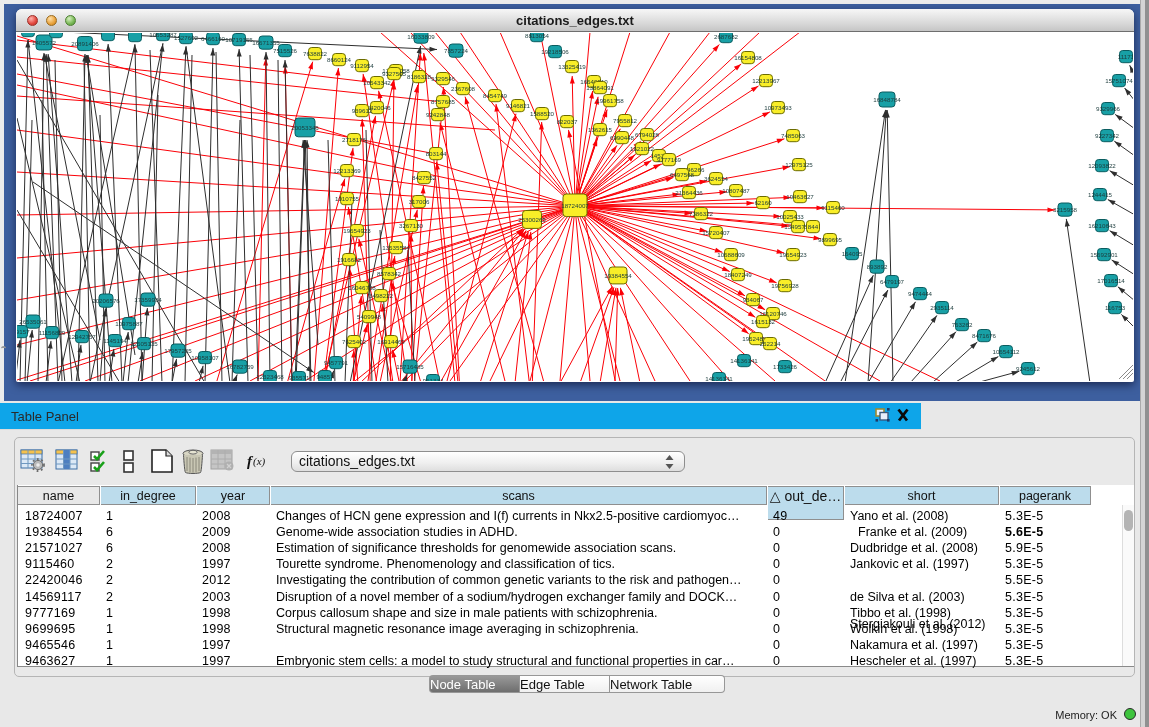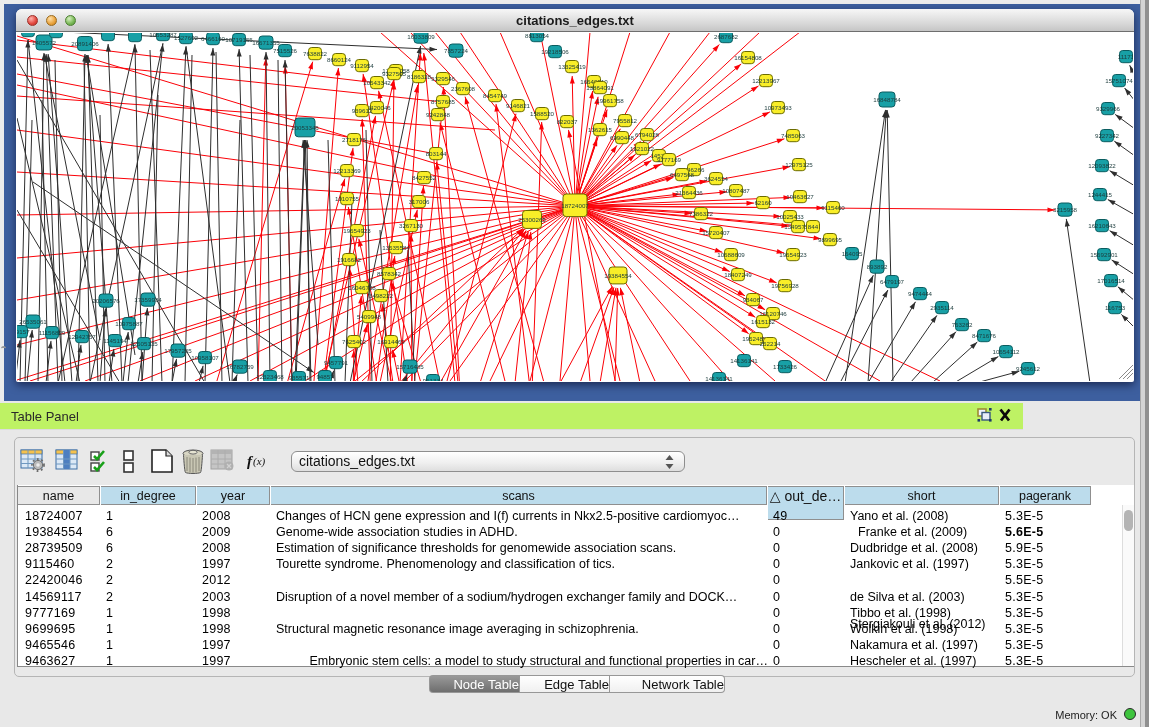--- a/index.html
+++ b/index.html
@@ -1,27 +1,27 @@
 <!DOCTYPE html>
 <html><head><meta charset="utf-8"><style>
 *{margin:0;padding:0;box-sizing:border-box}
 body{width:1149px;height:727px;font-family:"Liberation Sans",sans-serif;background:#ececec;position:relative;overflow:hidden}
 #desk{position:absolute;left:4px;top:4px;width:1141px;height:397px;background:#3d5f9f}
 #win{position:absolute;left:16px;top:9px;width:1118px;height:373px;border-radius:6px 6px 2px 2px;box-shadow:0 3px 8px rgba(0,0,25,.55);background:#fff}
 #tbar{position:absolute;left:0;top:0;width:100%;height:23px;border-radius:6px 6px 0 0;background:linear-gradient(#f7f7f7,#d6d6d6 70%,#c5c5c5);border-bottom:1px solid #6e6e6e;text-align:center;font-size:13px;font-weight:bold;line-height:23px;color:#1a1a1a}
 .tl{position:absolute;top:6px;width:11px;height:11px;border-radius:50%}
 #cv{position:absolute;left:1px;top:24px;width:1116px;height:348px;background:#fff;overflow:hidden}
 #panel{position:absolute;left:0;top:401px;width:1149px;height:326px;background:#e8e8e8}
-#phead{position:absolute;left:0;top:2px;width:1023px;height:27px;background:#bef264;border-bottom:1px solid #dcdcdc;font-size:13px;color:#2a2a2a;line-height:27px}
+#phead{position:absolute;left:0;top:2px;width:921px;height:27px;background:#0ea5e9;border-bottom:1px solid #dcdcdc;font-size:13px;color:#2a2a2a;line-height:27px}
 #box{position:absolute;left:14px;top:36px;width:1121px;height:240px;border:1px solid #b5b5b5;border-radius:5px;background:#e9e9e9}
 #drop{position:absolute;left:291px;top:451px;width:394px;height:21px;border:1px solid #8e8e8e;border-radius:6px;background:linear-gradient(#fff,#f0f0f0 55%,#dedede);font-size:14px;line-height:18px;color:#111;padding-left:7px}
 #tablebg{position:absolute;left:17px;top:485px;width:1117px;height:182px;border-bottom:1px solid #8a8a8a;background:#fff;border-left:1px solid #888}
 #sb{position:absolute;left:1122px;top:505px;width:12px;height:161px;background:#fafafa;border-left:1px solid #ddd}
 #thumb{position:absolute;left:1123.5px;top:510px;width:9px;height:21px;background:#b4b4b4;border-radius:5px}
-.tab{position:absolute;top:675px;height:18px;font-size:13px;line-height:18px;text-align:right;border:1px solid #979797}
+.tab{position:absolute;top:675px;height:18px;font-size:13px;line-height:18px;text-align:left;border:1px solid #979797}
 #mem{position:absolute;left:0;top:703px;width:1149px;height:24px;font-size:11px;color:#222}
 #redge{position:absolute;right:0;top:0;width:9px;height:727px;background:#d4d4d4;border-left:1px solid #aaa}
 #redge i{position:absolute;right:0;width:4px;height:727px;background:#909090;display:block}
 </style></head><body>
 <div id="desk"></div>
 <div id="win">
  <div id="tbar">citations_edges.txt
   <span class="tl" style="left:11px;background:radial-gradient(circle at 35% 30%,#ffb3ad,#e2463d 60%,#b1352e);border:1px solid #9d2f28"></span>
   <span class="tl" style="left:30px;background:radial-gradient(circle at 35% 30%,#ffe0a8,#e9a23b 60%,#c07c20);border:1px solid #9a6a1c"></span>
   <span class="tl" style="left:49px;background:radial-gradient(circle at 35% 30%,#d6f0c0,#78b755 60%,#55933a);border:1px solid #4c7f32"></span>
@@ -769,58 +769,60 @@
 <div style="position:absolute;left:18px;top:524.1px;width:1104px;height:16.1px;font-size:12.5px;line-height:16.1px;color:#000">
     <div style="position:absolute;left:7px;top:0;width:76px;overflow:hidden;white-space:nowrap;letter-spacing:.25px;">19384554</div>
     <div style="position:absolute;left:88px;top:0;width:91px;overflow:hidden;white-space:nowrap;letter-spacing:.25px;">6</div>
     <div style="position:absolute;left:184px;top:0;width:69px;overflow:hidden;white-space:nowrap;letter-spacing:.25px;">2009</div>
     <div style="position:absolute;left:258px;top:0;width:492px;overflow:hidden;white-space:nowrap;">Genome‑wide association studies in ADHD.</div>
     <div style="position:absolute;left:755px;top:0;width:72px;overflow:hidden;white-space:nowrap;letter-spacing:.25px;">0</div>
     <div style="position:absolute;left:832px;top:0;width:150px;overflow:hidden;white-space:nowrap;margin-left:8px;">Franke et al. (2009)</div>
     <div style="position:absolute;left:987px;top:0;width:87px;overflow:hidden;white-space:nowrap;letter-spacing:.25px;font-weight:bold;">5.6E‑5</div>
   </div>
 <div style="position:absolute;left:18px;top:540.2px;width:1104px;height:16.1px;font-size:12.5px;line-height:16.1px;color:#000">
-    <div style="position:absolute;left:7px;top:0;width:76px;overflow:hidden;white-space:nowrap;letter-spacing:.25px;">28739509</div>
+    <div style="position:absolute;left:7px;top:0;width:76px;overflow:hidden;white-space:nowrap;letter-spacing:.25px;">21571027</div>
     <div style="position:absolute;left:88px;top:0;width:91px;overflow:hidden;white-space:nowrap;letter-spacing:.25px;">6</div>
     <div style="position:absolute;left:184px;top:0;width:69px;overflow:hidden;white-space:nowrap;letter-spacing:.25px;">2008</div>
     <div style="position:absolute;left:258px;top:0;width:492px;overflow:hidden;white-space:nowrap;">Estimation of significance thresholds for genomewide association scans.</div>
     <div style="position:absolute;left:755px;top:0;width:72px;overflow:hidden;white-space:nowrap;letter-spacing:.25px;">0</div>
     <div style="position:absolute;left:832px;top:0;width:150px;overflow:hidden;white-space:nowrap;">Dudbridge et al. (2008)</div>
     <div style="position:absolute;left:987px;top:0;width:87px;overflow:hidden;white-space:nowrap;letter-spacing:.25px;">5.9E‑5</div>
   </div>
 <div style="position:absolute;left:18px;top:556.3px;width:1104px;height:16.1px;font-size:12.5px;line-height:16.1px;color:#000">
     <div style="position:absolute;left:7px;top:0;width:76px;overflow:hidden;white-space:nowrap;letter-spacing:.25px;">9115460</div>
     <div style="position:absolute;left:88px;top:0;width:91px;overflow:hidden;white-space:nowrap;letter-spacing:.25px;">2</div>
     <div style="position:absolute;left:184px;top:0;width:69px;overflow:hidden;white-space:nowrap;letter-spacing:.25px;">1997</div>
     <div style="position:absolute;left:258px;top:0;width:492px;overflow:hidden;white-space:nowrap;">Tourette syndrome. Phenomenology and classification of tics.</div>
     <div style="position:absolute;left:755px;top:0;width:72px;overflow:hidden;white-space:nowrap;letter-spacing:.25px;">0</div>
     <div style="position:absolute;left:832px;top:0;width:150px;overflow:hidden;white-space:nowrap;">Jankovic et al. (1997)</div>
     <div style="position:absolute;left:987px;top:0;width:87px;overflow:hidden;white-space:nowrap;letter-spacing:.25px;">5.3E‑5</div>
   </div>
 <div style="position:absolute;left:18px;top:572.4px;width:1104px;height:16.1px;font-size:12.5px;line-height:16.1px;color:#000">
     <div style="position:absolute;left:7px;top:0;width:76px;overflow:hidden;white-space:nowrap;letter-spacing:.25px;">22420046</div>
     <div style="position:absolute;left:88px;top:0;width:91px;overflow:hidden;white-space:nowrap;letter-spacing:.25px;">2</div>
     <div style="position:absolute;left:184px;top:0;width:69px;overflow:hidden;white-space:nowrap;letter-spacing:.25px;">2012</div>
+    <div style="position:absolute;left:258px;top:0;width:492px;overflow:hidden;white-space:nowrap;">Investigating the contribution of common genetic variants to the risk and pathogen…</div>
     <div style="position:absolute;left:755px;top:0;width:72px;overflow:hidden;white-space:nowrap;letter-spacing:.25px;">0</div>
     <div style="position:absolute;left:832px;top:0;width:150px;overflow:hidden;white-space:nowrap;margin-top:44px;">Stergiakouli et al. (2012)</div>
     <div style="position:absolute;left:987px;top:0;width:87px;overflow:hidden;white-space:nowrap;letter-spacing:.25px;">5.5E‑5</div>
   </div>
 <div style="position:absolute;left:18px;top:588.5px;width:1104px;height:16.1px;font-size:12.5px;line-height:16.1px;color:#000">
     <div style="position:absolute;left:7px;top:0;width:76px;overflow:hidden;white-space:nowrap;letter-spacing:.25px;">14569117</div>
     <div style="position:absolute;left:88px;top:0;width:91px;overflow:hidden;white-space:nowrap;letter-spacing:.25px;">2</div>
     <div style="position:absolute;left:184px;top:0;width:69px;overflow:hidden;white-space:nowrap;letter-spacing:.25px;">2003</div>
     <div style="position:absolute;left:258px;top:0;width:492px;overflow:hidden;white-space:nowrap;">Disruption of a novel member of a sodium/hydrogen exchanger family and DOCK…</div>
     <div style="position:absolute;left:755px;top:0;width:72px;overflow:hidden;white-space:nowrap;letter-spacing:.25px;">0</div>
     <div style="position:absolute;left:832px;top:0;width:150px;overflow:hidden;white-space:nowrap;">de Silva et al. (2003)</div>
     <div style="position:absolute;left:987px;top:0;width:87px;overflow:hidden;white-space:nowrap;letter-spacing:.25px;">5.3E‑5</div>
   </div>
 <div style="position:absolute;left:18px;top:604.6px;width:1104px;height:16.1px;font-size:12.5px;line-height:16.1px;color:#000">
     <div style="position:absolute;left:7px;top:0;width:76px;overflow:hidden;white-space:nowrap;letter-spacing:.25px;">9777169</div>
     <div style="position:absolute;left:88px;top:0;width:91px;overflow:hidden;white-space:nowrap;letter-spacing:.25px;">1</div>
     <div style="position:absolute;left:184px;top:0;width:69px;overflow:hidden;white-space:nowrap;letter-spacing:.25px;">1998</div>
+    <div style="position:absolute;left:258px;top:0;width:492px;overflow:hidden;white-space:nowrap;">Corpus callosum shape and size in male patients with schizophrenia.</div>
     <div style="position:absolute;left:755px;top:0;width:72px;overflow:hidden;white-space:nowrap;letter-spacing:.25px;">0</div>
     <div style="position:absolute;left:832px;top:0;width:150px;overflow:hidden;white-space:nowrap;">Tibbo et al. (1998)</div>
     <div style="position:absolute;left:987px;top:0;width:87px;overflow:hidden;white-space:nowrap;letter-spacing:.25px;">5.3E‑5</div>
   </div>
 <div style="position:absolute;left:18px;top:620.7px;width:1104px;height:16.1px;font-size:12.5px;line-height:16.1px;color:#000">
     <div style="position:absolute;left:7px;top:0;width:76px;overflow:hidden;white-space:nowrap;letter-spacing:.25px;">9699695</div>
     <div style="position:absolute;left:88px;top:0;width:91px;overflow:hidden;white-space:nowrap;letter-spacing:.25px;">1</div>
     <div style="position:absolute;left:184px;top:0;width:69px;overflow:hidden;white-space:nowrap;letter-spacing:.25px;">1998</div>
     <div style="position:absolute;left:258px;top:0;width:492px;overflow:hidden;white-space:nowrap;">Structural magnetic resonance image averaging in schizophrenia.</div>
     <div style="position:absolute;left:755px;top:0;width:72px;overflow:hidden;white-space:nowrap;letter-spacing:.25px;">0</div>
@@ -832,21 +834,21 @@
     <div style="position:absolute;left:88px;top:0;width:91px;overflow:hidden;white-space:nowrap;letter-spacing:.25px;">1</div>
     <div style="position:absolute;left:184px;top:0;width:69px;overflow:hidden;white-space:nowrap;letter-spacing:.25px;">1997</div>
     <div style="position:absolute;left:755px;top:0;width:72px;overflow:hidden;white-space:nowrap;letter-spacing:.25px;">0</div>
     <div style="position:absolute;left:832px;top:0;width:150px;overflow:hidden;white-space:nowrap;">Nakamura et al. (1997)</div>
     <div style="position:absolute;left:987px;top:0;width:87px;overflow:hidden;white-space:nowrap;letter-spacing:.25px;">5.3E‑5</div>
   </div>
 <div style="position:absolute;left:18px;top:652.9px;width:1104px;height:16.1px;font-size:12.5px;line-height:16.1px;color:#000">
     <div style="position:absolute;left:7px;top:0;width:76px;overflow:hidden;white-space:nowrap;letter-spacing:.25px;">9463627</div>
     <div style="position:absolute;left:88px;top:0;width:91px;overflow:hidden;white-space:nowrap;letter-spacing:.25px;">1</div>
     <div style="position:absolute;left:184px;top:0;width:69px;overflow:hidden;white-space:nowrap;letter-spacing:.25px;">1997</div>
-    <div style="position:absolute;left:258px;top:0;width:492px;overflow:hidden;white-space:nowrap;text-align:right;">Embryonic stem cells: a model to study structural and functional properties in car…</div>
+    <div style="position:absolute;left:258px;top:0;width:492px;overflow:hidden;white-space:nowrap;">Embryonic stem cells: a model to study structural and functional properties in car…</div>
     <div style="position:absolute;left:755px;top:0;width:72px;overflow:hidden;white-space:nowrap;letter-spacing:.25px;">0</div>
     <div style="position:absolute;left:832px;top:0;width:150px;overflow:hidden;white-space:nowrap;">Hescheler et al. (1997)</div>
     <div style="position:absolute;left:987px;top:0;width:87px;overflow:hidden;white-space:nowrap;letter-spacing:.25px;">5.3E‑5</div>
   </div>
 <div id="sb"></div>
 <div id="thumb"></div>
 <div class="tab" style="left:429px;width:90px;background:linear-gradient(#999,#6e6e6e);color:#fff;border-radius:4px 0 0 4px;border-right:none">Node Table</div>
 <div class="tab" style="left:519px;width:91px;background:linear-gradient(#fff,#f0f0f0);color:#111">Edge Table</div>
 <div class="tab" style="left:610px;width:115px;background:linear-gradient(#fff,#f0f0f0);color:#111;border-left:none;border-radius:0 4px 4px 0">Network Table</div>
 <div id="mem">

